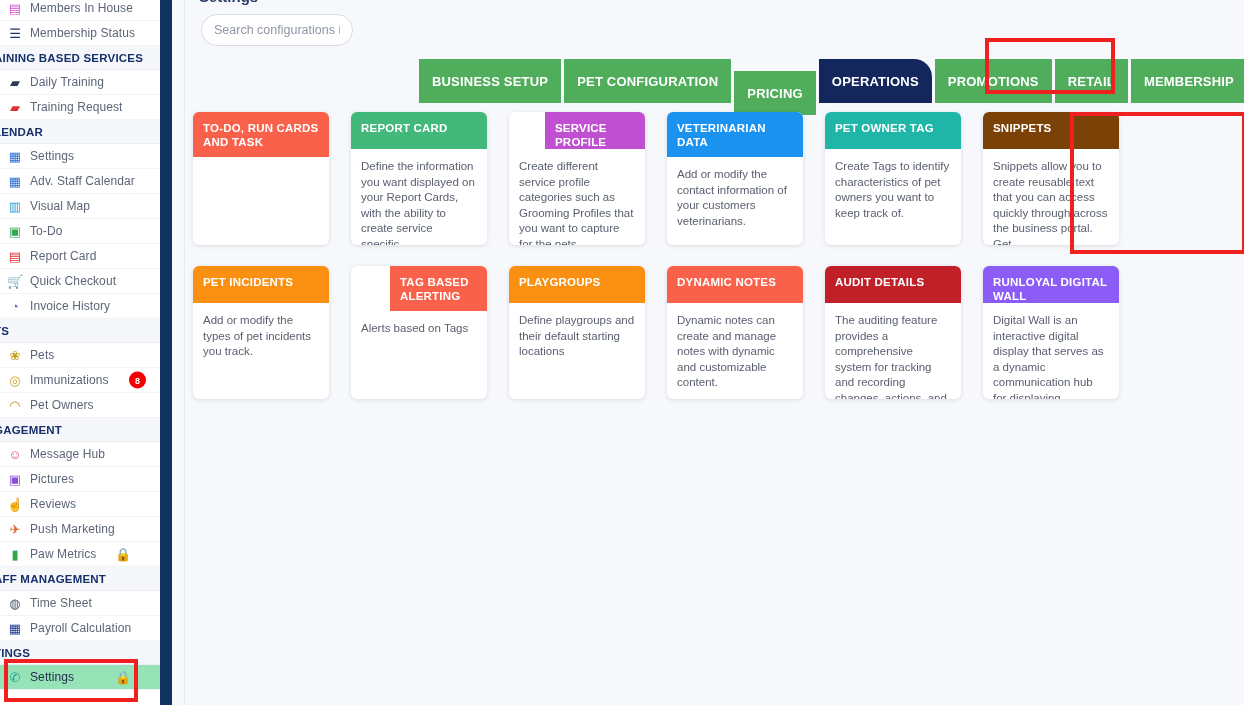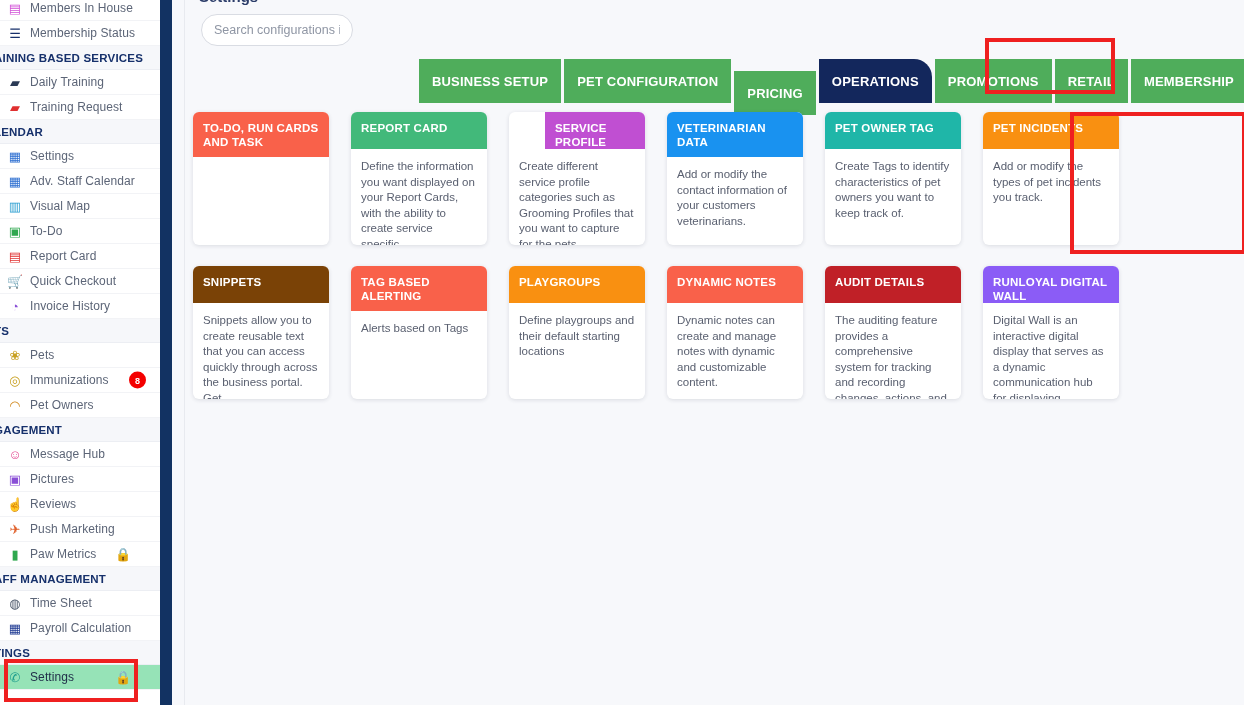--- a/index.html
+++ b/index.html
@@ -336,29 +336,29 @@
           </div>
           <div class="card">
             <div class="card-head" style="background: rgb(25, 146, 240);">VETERINARIAN DATA</div>
             <div class="card-body">Add or modify the contact information of your customers veterinarians.</div>
           </div>
           <div class="card">
             <div class="card-head" style="background: rgb(31, 182, 168);">PET OWNER TAG</div>
             <div class="card-body">Create Tags to identify characteristics of pet owners you want to keep track of.</div>
           </div>
           <div class="card">
+            <div class="card-head" style="background: rgb(122, 66, 6);">SNIPPETS</div>
+            <div class="card-body">Snippets allow you to create reusable text that you can access quickly through across the business portal. Get…</div>
+          </div>
+          <div class="card">
             <div class="card-head" style="background: rgb(249, 144, 17);">PET INCIDENTS</div>
             <div class="card-body">Add or modify the types of pet incidents you track.</div>
           </div>
           <div class="card">
-            <div class="card-head" style="background: rgb(122, 66, 6);">SNIPPETS</div>
-            <div class="card-body">Snippets allow you to create reusable text that you can access quickly through across the business portal. Get…</div>
-          </div>
-          <div class="card">
-            <div class="card-head" style="background: rgb(249, 97, 74);">TAG BASED ALERTING</div>
+            <div class="card-head" style="background: rgb(249, 97, 74); margin-left: 39px;">TAG BASED ALERTING</div>
             <div class="card-body">Alerts based on Tags</div>
           </div>
           <div class="card">
             <div class="card-head" style="background: rgb(249, 144, 17);">PLAYGROUPS</div>
             <div class="card-body">Define playgroups and their default starting locations</div>
           </div>
           <div class="card">
             <div class="card-head" style="background: rgb(249, 97, 74);">DYNAMIC NOTES</div>
             <div class="card-body">Dynamic notes can create and manage notes with dynamic and customizable content.</div>
           </div>

